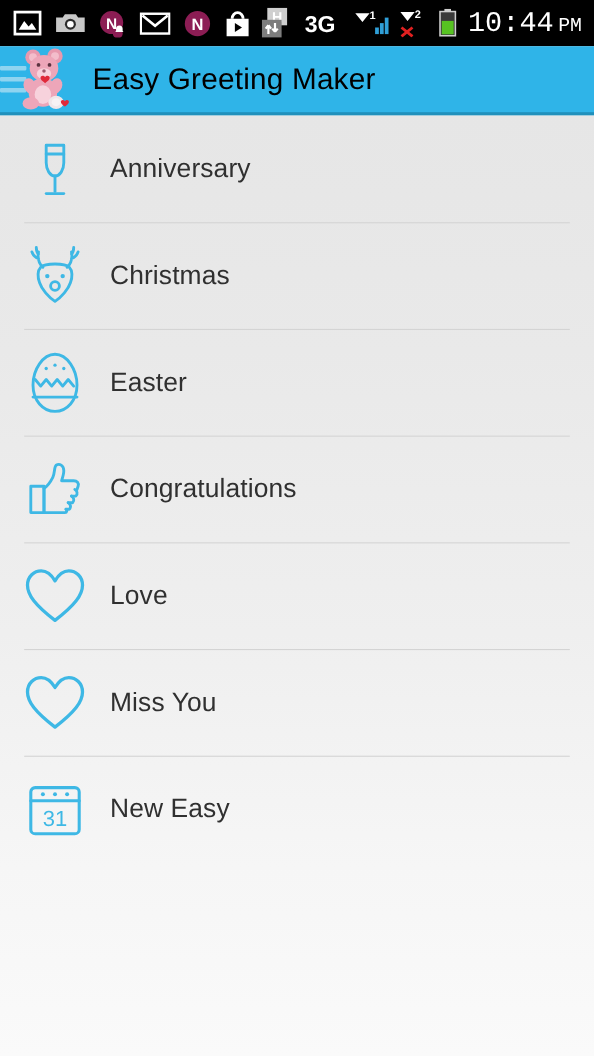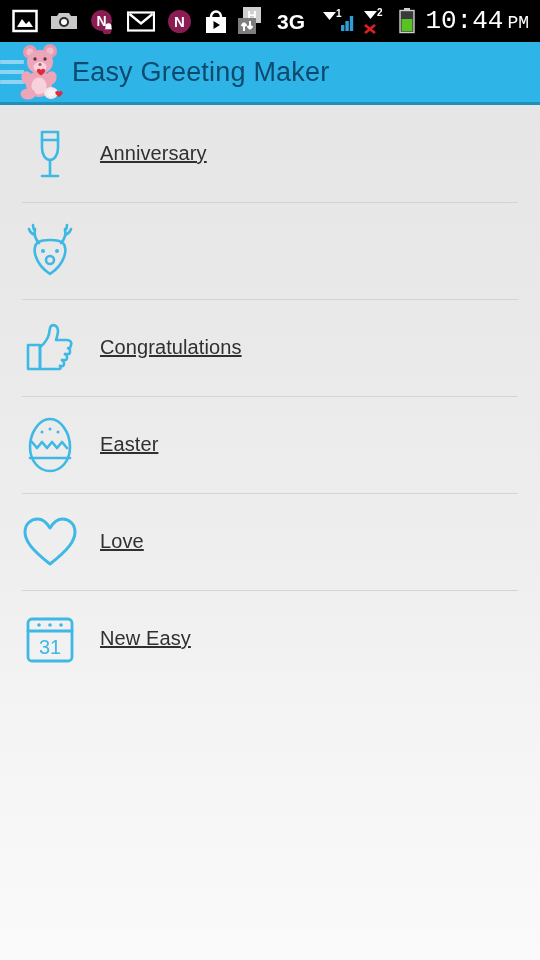--- a/index.html
+++ b/index.html
@@ -38,22 +38,22 @@
     display:flex; align-items:center;
   }
   .hamburger{
     position:absolute; left:0px; top:50%; transform:translateY(-50%);
     width:24px; display:flex; flex-direction:column; gap:6px;
     padding-left:0px; cursor:pointer;
   }
   .hamburger span{ display:block; height:4px; width:24px; background:#8fd4f0; border-radius:1px; }
   .bear-logo{ position:absolute; left:14px; top:50%; transform:translateY(-50%); width:54px; height:58px; }
   .app-title{
-    position:absolute; left:72px;
-    color:#0c4a6e; font-size:27px; font-weight:400;
+    position:absolute; left:84px;
+    color:#000000; font-size:27px; font-weight:400;
     letter-spacing:.2px; white-space:nowrap;
   }
 
   
   .list{
     position:absolute; top:105px; left:0;
     width:540px; height:855px;
     background:linear-gradient(to bottom,#e6e6e6 0%, #e9e9e9 25%, #efefef 55%, #f6f6f6 80%, #fafafa 100%);
     overflow:hidden;
   }
@@ -65,22 +65,22 @@
   }
   .row + .row::before{
     content:""; position:absolute; top:0; left:22px; right:22px;
     height:1px; background:#d4d4d4;
   }
   .row-icon{
     width:100px; min-width:100px;
     display:flex; align-items:flex-end; justify-content:center;
   }
   .row-label{
-    font-size:20px; color:#303030; font-weight:400;
-    letter-spacing:.1px; white-space:nowrap;text-decoration:underline;
+    font-size:24px; color:#303030; font-weight:400;
+    letter-spacing:.1px; white-space:nowrap;
   }
   svg{ display:block; }
 </style>
 </head>
 <body>
 
 <div id="screen">
 
   <div class="statusbar">
     <div class="sb-left">
@@ -247,60 +247,69 @@
       <span class="row-icon">
         <svg width="58" height="56" viewBox="0 0 58 56" fill="none" stroke="#3EB8E5" stroke-width="2.6" stroke-linecap="round" stroke-linejoin="round">
           <path d="M18 20 c-4 -4 -5 -9 -4 -14 M14 12 c-3 -1 -5 -3 -6 -6 M14 8 c-2 -2 -2 -4 -2 -6"></path>
           <path d="M40 20 c4 -4 5 -9 4 -14 M44 12 c3 -1 5 -3 6 -6 M44 8 c2 -2 2 -4 2 -6"></path>
           <path d="M16 20 c2 -2 6 -3 13 -3 c7 0 11 1 13 3 c3 3 3 9 1 14 c-2 6 -8 13 -14 17 c-6 -4 -12 -11 -14 -17 c-2 -5 -2 -11 1 -14 z"></path>
           <circle cx="22" cy="28" r="2" fill="#3EB8E5" stroke="none"></circle>
           <circle cx="36" cy="28" r="2" fill="#3EB8E5" stroke="none"></circle>
           <circle cx="29" cy="37" r="4"></circle>
         </svg>
       </span>
+      <span class="row-label">Christmas</span>
+    </div>
+
+    <div class="row">
+      <span class="row-icon">
+        <svg width="50" height="58" viewBox="0 0 50 58" fill="none" stroke="#3EB8E5" stroke-width="2.6" stroke-linecap="round" stroke-linejoin="round">
+          <path d="M25 3 c11 0 20 14 20 28 c0 14 -9 24 -20 24 c-11 0 -20 -10 -20 -24 c0 -14 9 -28 20 -28 z"></path>
+          <circle cx="17" cy="16" r="1.5" fill="#3EB8E5" stroke="none"></circle>
+          <circle cx="25" cy="13" r="1.5" fill="#3EB8E5" stroke="none"></circle>
+          <circle cx="33" cy="16" r="1.5" fill="#3EB8E5" stroke="none"></circle>
+          <path d="M7 26 l5 6 l5 -6 l5 6 l5 -6 l5 6 l5 -6 l5 6"></path>
+          <path d="M5 42 h40"></path>
+        </svg>
+      </span>
+      <span class="row-label">Easter</span>
     </div>
 
     <div class="row">
       <span class="row-icon">
         <svg width="56" height="54" viewBox="0 0 56 54" fill="none" stroke="#3EB8E5" stroke-width="2.6" stroke-linecap="round" stroke-linejoin="round">
           <path d="M6 24 h12 v24 h-12 z"></path>
           <path d="M18 26 c3 -2 6 -6 8 -10 c2 -4 1 -9 3 -11 c3 -2 7 0 7 5 c0 3 -1 6 -2 9 h11 c3 0 5 2 4 5 l-1 3"></path>
           <path d="M46 27 c2 1 3 4 1 6 h-4"></path>
           <path d="M43 33 c2 1 3 4 1 6 h-4"></path>
           <path d="M40 39 c2 1 3 4 1 6 h-3"></path>
           <path d="M38 45 c1 1 1 3 -1 3 h-19 v-22"></path>
         </svg>
       </span>
       <span class="row-label">Congratulations</span>
     </div>
 
-    <div class="row">
-      <span class="row-icon">
-        <svg width="50" height="58" viewBox="0 0 50 58" fill="none" stroke="#3EB8E5" stroke-width="2.6" stroke-linecap="round" stroke-linejoin="round">
-          <path d="M25 3 c11 0 20 14 20 28 c0 14 -9 24 -20 24 c-11 0 -20 -10 -20 -24 c0 -14 9 -28 20 -28 z"></path>
-          <circle cx="17" cy="16" r="1.5" fill="#3EB8E5" stroke="none"></circle>
-          <circle cx="25" cy="13" r="1.5" fill="#3EB8E5" stroke="none"></circle>
-          <circle cx="33" cy="16" r="1.5" fill="#3EB8E5" stroke="none"></circle>
-          <path d="M7 26 l5 6 l5 -6 l5 6 l5 -6 l5 6 l5 -6 l5 6"></path>
-          <path d="M5 42 h40"></path>
-        </svg>
-      </span>
-      <span class="row-label">Easter</span>
-    </div>
-
 
     <div class="row">
       <span class="row-icon">
         <svg width="56" height="50" viewBox="0 0 56 50" fill="none" stroke="#3EB8E5" stroke-width="3" stroke-linecap="round" stroke-linejoin="round">
           <path d="M28 47 C10 33 3 24 3 15 C3 7 9 2 15.5 2 C21 2 25 6 28 11 C31 6 35 2 40.5 2 C47 2 53 7 53 15 C53 24 46 33 28 47 Z"></path>
         </svg>
       </span>
       <span class="row-label">Love</span>
     </div>
 
+    <div class="row">
+      <span class="row-icon">
+        <svg width="56" height="50" viewBox="0 0 56 50" fill="none" stroke="#3EB8E5" stroke-width="3" stroke-linecap="round" stroke-linejoin="round">
+          <path d="M28 47 C10 33 3 24 3 15 C3 7 9 2 15.5 2 C21 2 25 6 28 11 C31 6 35 2 40.5 2 C47 2 53 7 53 15 C53 24 46 33 28 47 Z"></path>
+        </svg>
+      </span>
+      <span class="row-label">Miss You</span>
+    </div>
 
     <div class="row">
       <span class="row-icon">
         <svg width="52" height="52" viewBox="0 0 52 52" fill="none" stroke="#3EB8E5" stroke-width="2.8" stroke-linecap="round" stroke-linejoin="round">
           <rect x="4" y="6" width="44" height="42" rx="4"></rect>
           <path d="M4 18 h44"></path>
           <circle cx="15" cy="12" r="1.8" fill="#3EB8E5" stroke="none"></circle>
           <circle cx="26" cy="12" r="1.8" fill="#3EB8E5" stroke="none"></circle>
           <circle cx="37" cy="12" r="1.8" fill="#3EB8E5" stroke="none"></circle>
           <text x="26" y="41" font-family="Liberation Sans, sans-serif" font-size="20" fill="#3EB8E5" stroke="none" text-anchor="middle">31</text>

